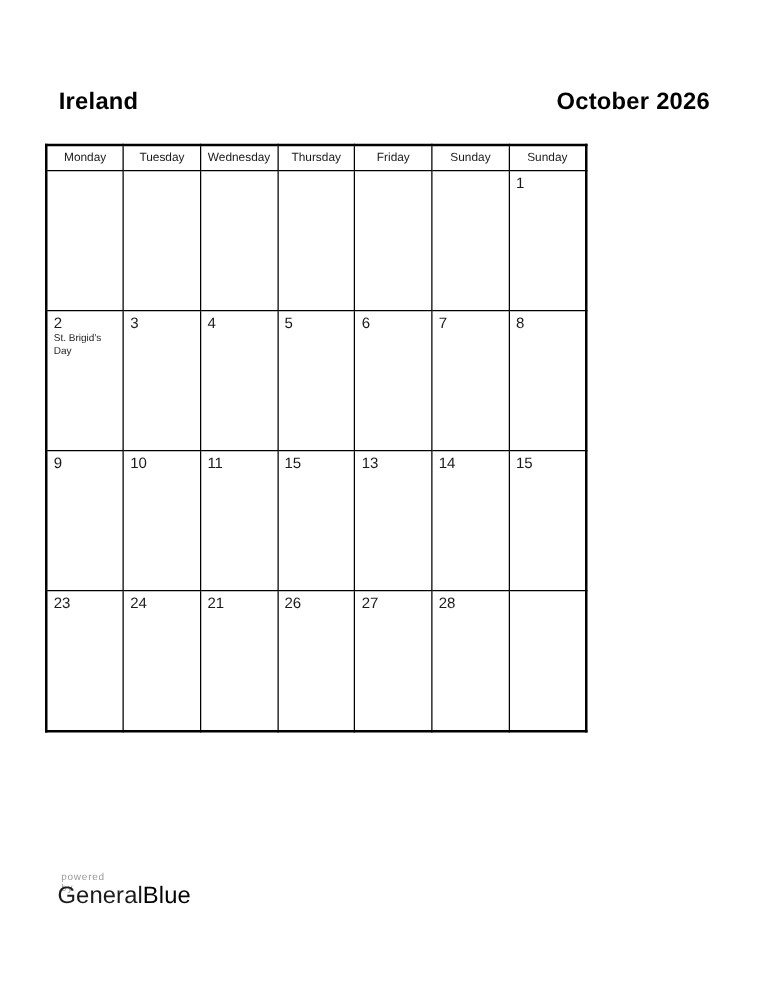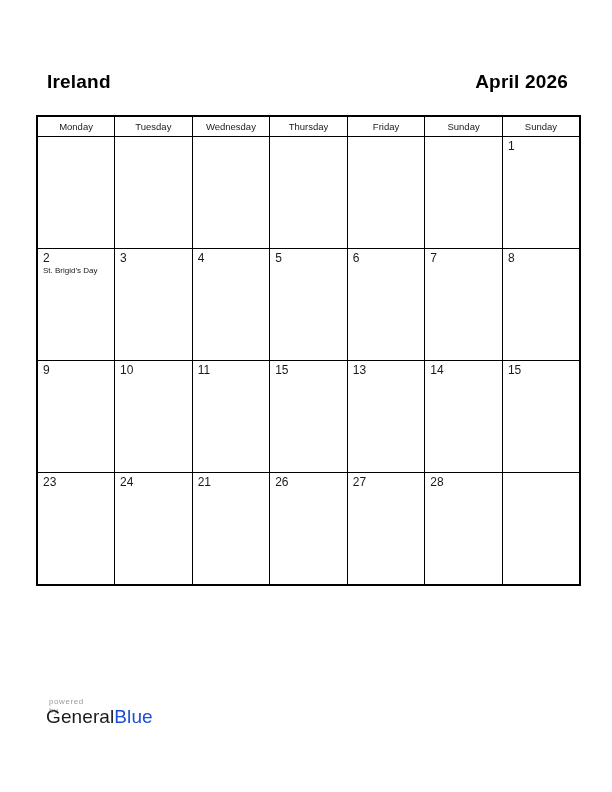--- a/index.html
+++ b/index.html
@@ -17,21 +17,21 @@
     font-size: 19px; font-weight: bold; color: #000;
     letter-spacing: 0.2px;
   }
   .month {
     position: absolute; right: 44px; top: 71px;
     font-size: 19px; font-weight: bold; color: #000;
     letter-spacing: 0.2px;
   }
   table.cal {
     position: absolute; left: 36px; top: 115px;
-    width: 545px;
+    width: 434px;
     border-collapse: collapse;
     table-layout: fixed;
     border: 2px solid #000;
   }
   table.cal th {
     border: 1px solid #000;
     height: 19px;
     font-size: 9.5px;
     font-weight: normal;
     text-align: center;
@@ -57,21 +57,21 @@
   .brand {
     position: absolute; left: 46px; top: 706px;
     font-size: 19px; color: #1b1b1b; letter-spacing: 0.1px;
   }
 </style>
 </head>
 <body>
 
 <div class="titlebar">
   <div class="country">Ireland</div>
-  <div class="month">April 2026</div>
+  <div class="month">October 2026</div>
 </div>
 
 <table class="cal">
   <thead>
     <tr id="weekday-row">
         <th>Monday</th>
         <th>Tuesday</th>
         <th>Wednesday</th>
         <th>Thursday</th>
         <th>Friday</th>
@@ -171,14 +171,14 @@
         </td>
         <td>
           <div class="day-num"></div>
         </td>
       </tr>
     </tbody>
 </table>
 
 <div class="footer">
   <div class="powered">powered by</div>
-  <div class="brand"><span>General</span><span id="brand-blue" style="color: #1d4ed8;">Blue</span></div>
+  <div class="brand"><span>General</span><span id="brand-blue" style="color: #000000;">Blue</span></div>
 </div>
 
 </body></html>

